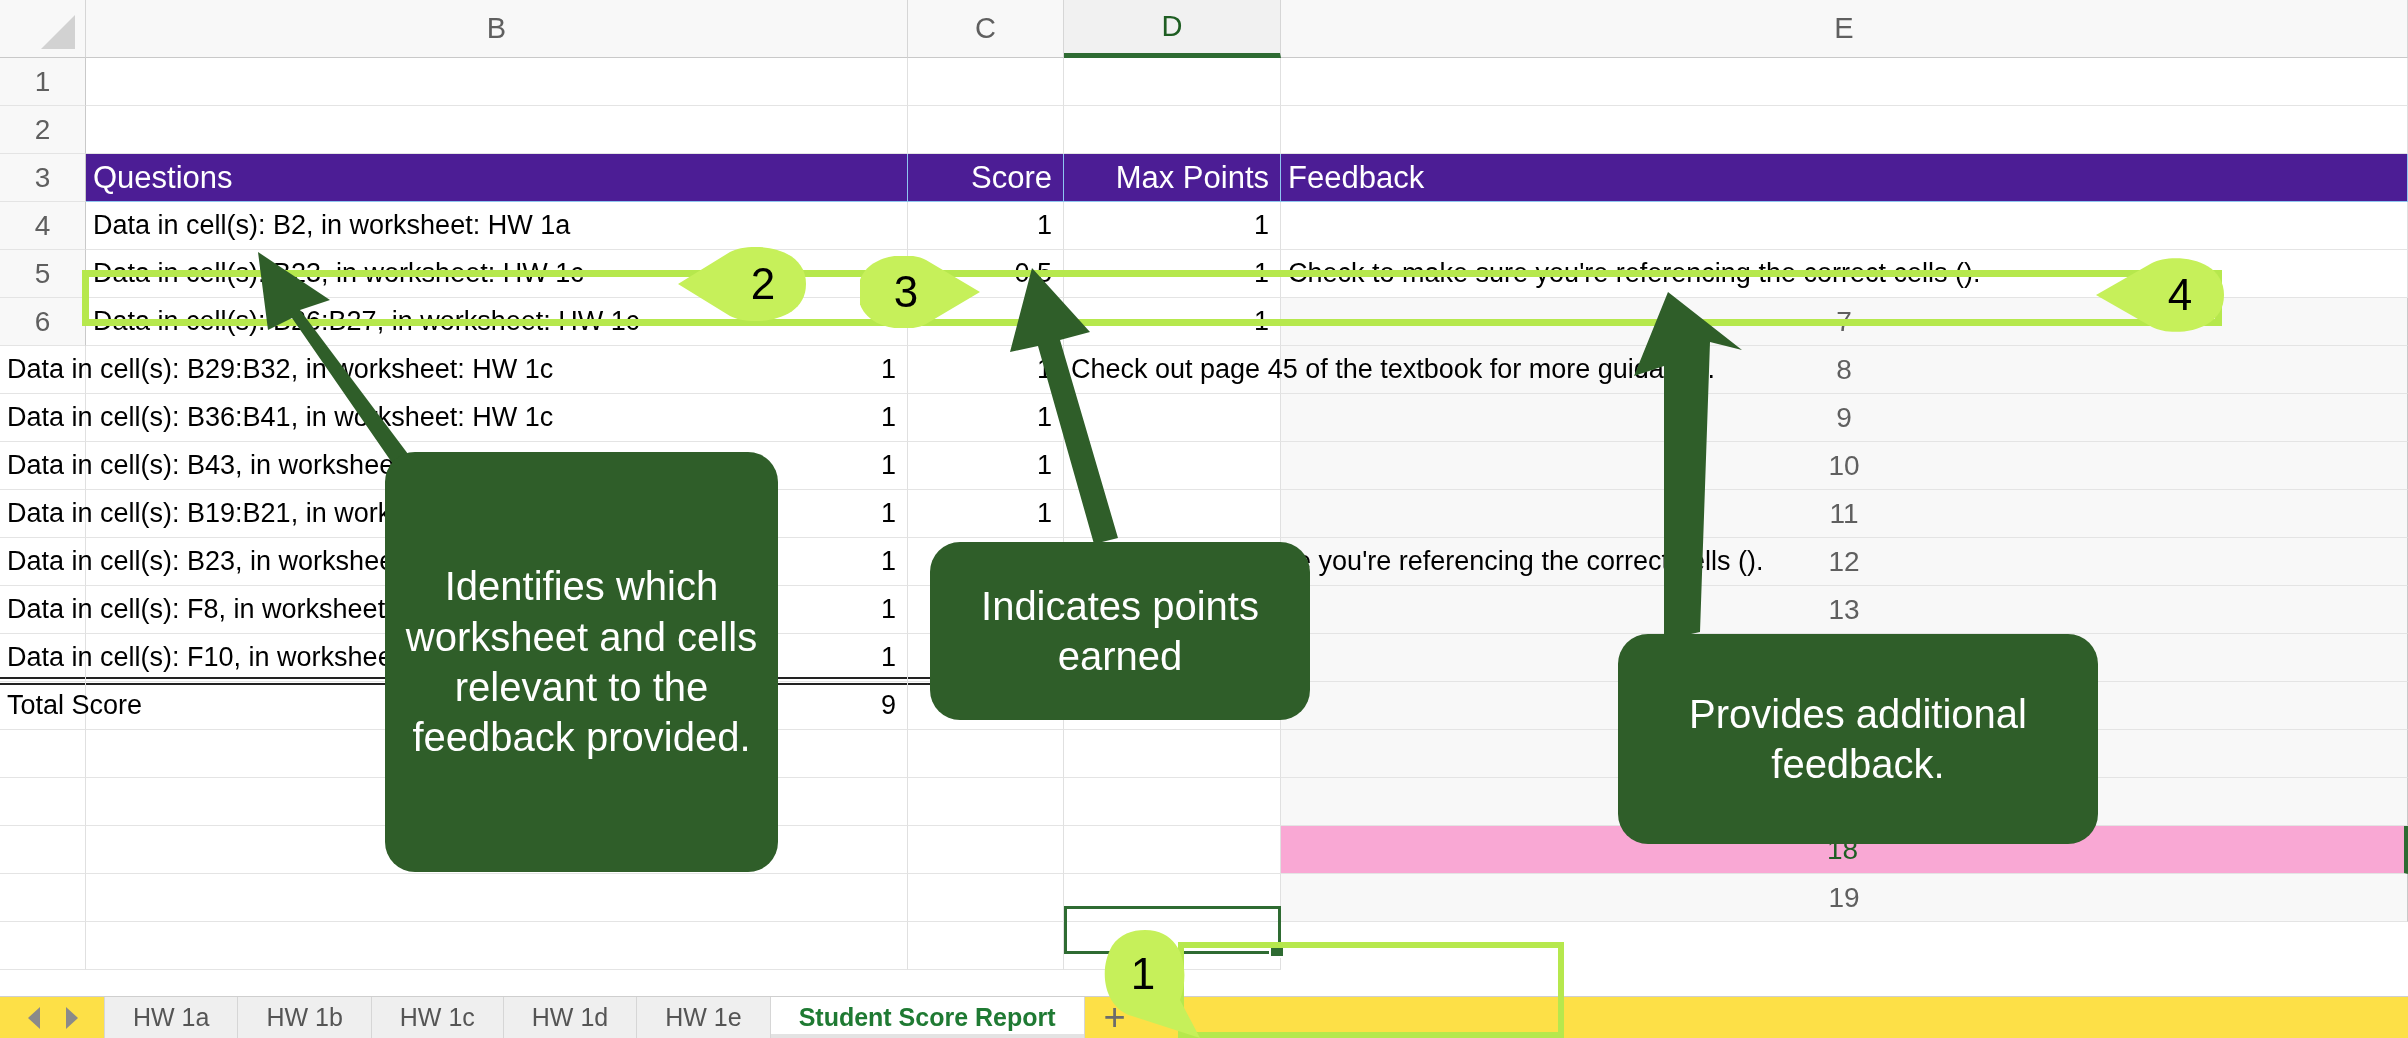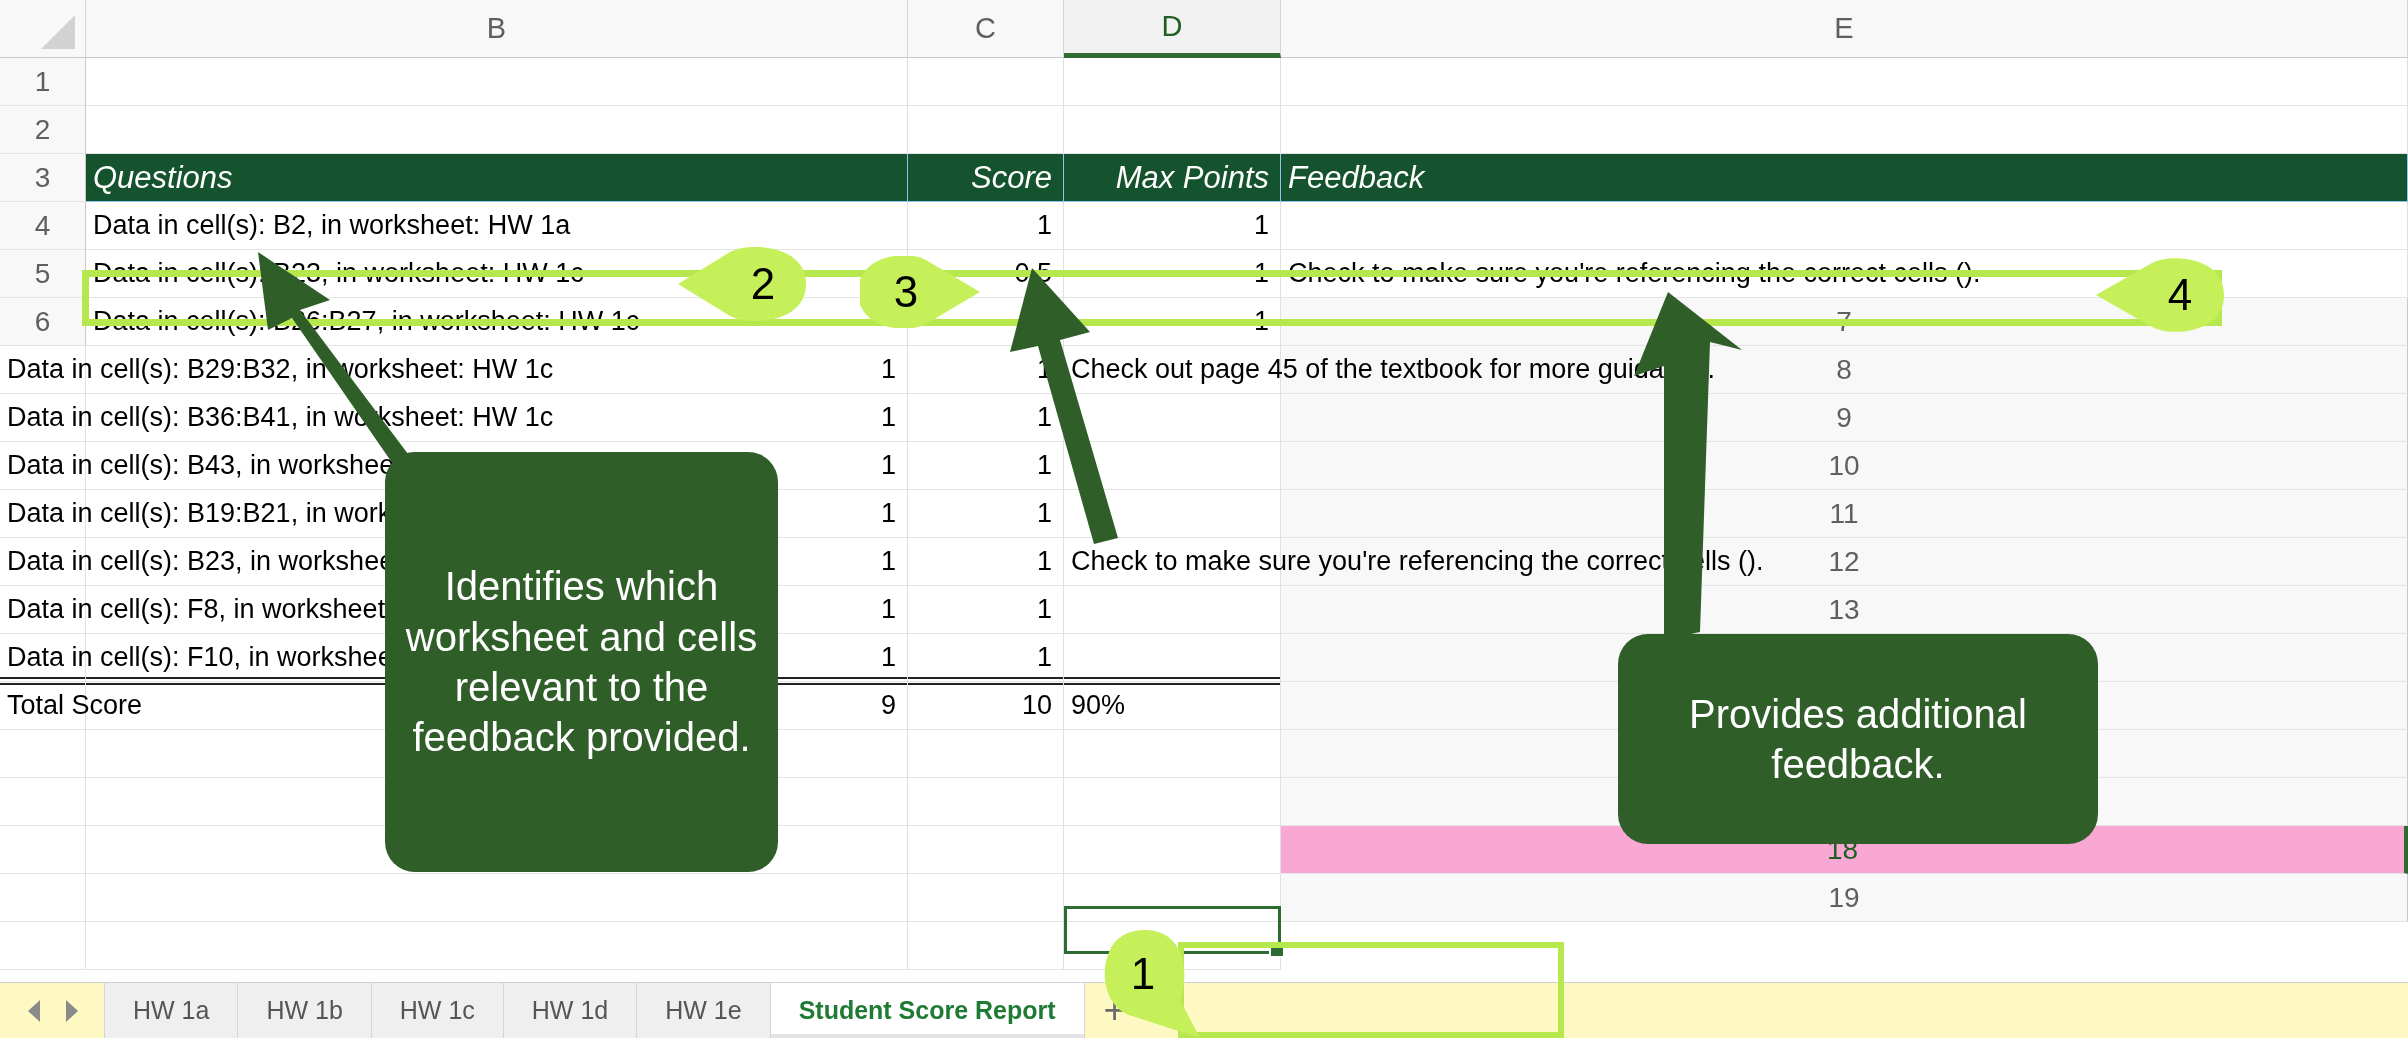--- a/index.html
+++ b/index.html
@@ -69,26 +69,25 @@
     display: flex; align-items: center;
     padding: 0 7px;
     font-size: 27px;
     color: #000;
     white-space: nowrap;
     overflow: visible;
     background: #fff;
   }
   .cell.num { justify-content: flex-end; padding-right: 11px; }
   .cell.hdrrow {
-    background: #14532d;
+    background: #4c1d95;
     color: #ffffff;
     font-size: 31px;
     border-right: 1px solid #8ec6f0;
     border-bottom: 1px solid #8ec6f0;
-    font-style: italic;
   }
   .cell.hdrrow.num { justify-content: flex-end; }
   .cell.dblabove { position: relative; }
   .cell.dblabove::before {
     content:""; position:absolute; left:0; right:0; top:-5px; height:4px;
     border-top: 2px solid #222; border-bottom: 2px solid #222;
   }
   .cell.spill { overflow: visible; }
   .spilltext { position: relative; z-index: 2; }
 
@@ -112,22 +111,22 @@
     position: absolute;
     left: 82px; top: 270px; width: 2140px; height: 56px;
     border: 7px solid #b6e84d;
     z-index: 5; pointer-events: none;
     background: transparent;
   }
 
   
   .tabbar {
     position: absolute; left: 0; bottom: 0;
-    width: 2408px; height: 56px;
-    background: #fef9c3;
+    width: 2408px; height: 42px;
+    background: #fde047;
     border-top: 1px solid #cfcfcf;
     display: flex; align-items: stretch;
     z-index: 8;
   }
   .navarrows {
     display: flex; align-items: center; gap: 18px;
     padding: 0 22px 0 24px;
     color: #8a8a8a;
   }
   .navarrows svg { display:block; }
@@ -484,20 +483,23 @@
 
   <div class="numbubble" style="left:1090px; top:930px; width:110px; height:108px;">
     <svg width="110" height="108" style="position:absolute;left:0;top:0;">
       <path d="M 55 0 C 95 0 100 44 90 70 L 110 108 L 42 86 C 14 78 8 40 22 16 C 30 4 42 0 55 0 Z" fill="#c6f05a"></path>
     </svg>
     <span style="position:relative;z-index:2;top:-10px;left:-2px;">1</span>
   </div>
 
   <div class="callout" id="callout-1">
     <span>Identifies which worksheet and cells relevant to the feedback provided.</span>
+  </div>
+  <div class="callout" id="callout-2">
+    <span>Indicates points earned</span>
   </div>
   <div class="callout" id="callout-3">
     <span>Provides additional feedback.</span>
   </div>
 
   <div class="tabbar" id="tabbar">
     <div class="navarrows">
       <span>
         <svg width="20" height="26" viewBox="0 0 20 26">
             <path d="M16 2 L4 13 L16 24 Z" fill="#8a8a8a"></path>

